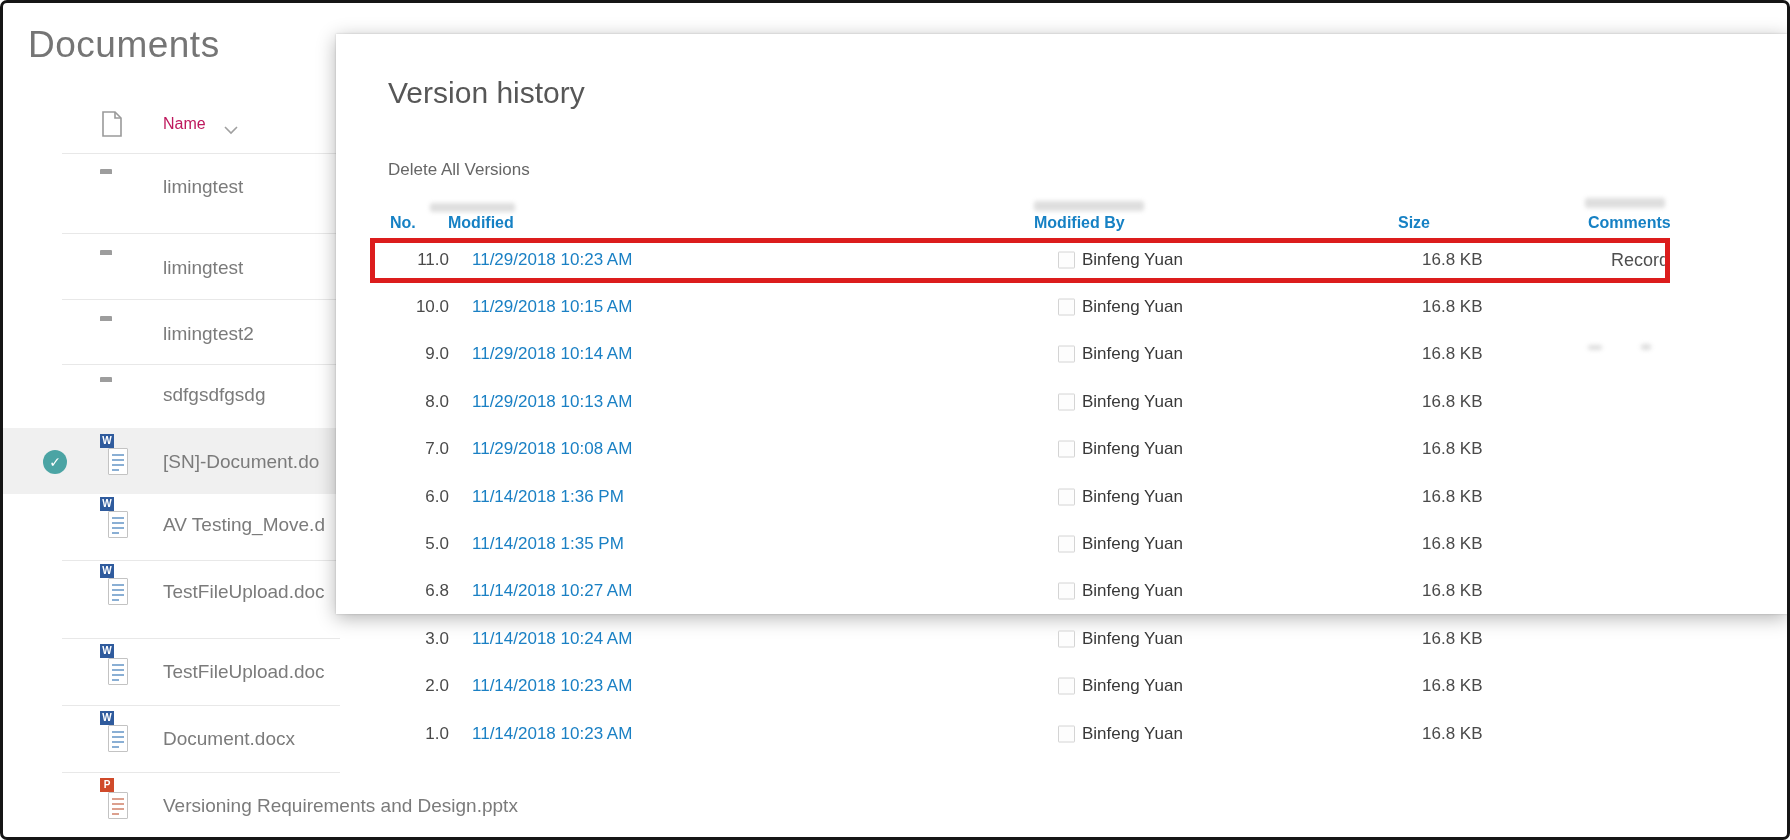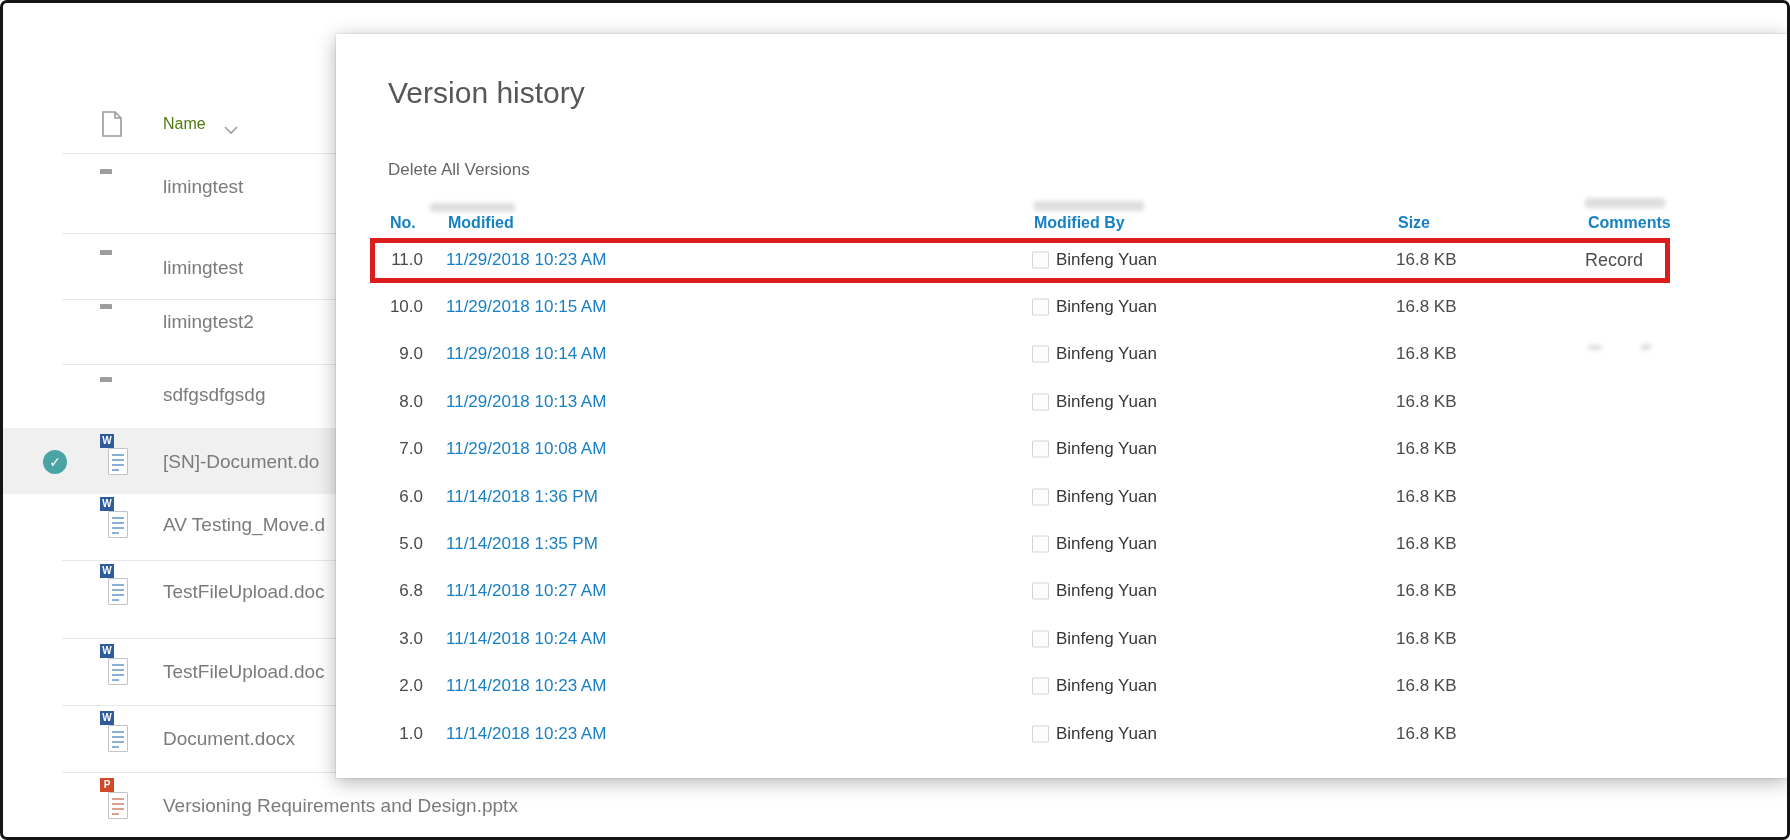--- a/index.html
+++ b/index.html
@@ -6,21 +6,21 @@
   body{font-family:"Liberation Sans","DejaVu Sans",sans-serif;}
   .screen{position:relative;width:1790px;height:840px;background:#fff;overflow:hidden;}
   .frame{position:absolute;inset:0;border:3px solid #151515;border-radius:7px;z-index:60;pointer-events:none;}
 
   
   .docs-page{position:absolute;inset:0;background:#fff;z-index:1;}
   .page-title{position:absolute;left:28px;top:24px;font-size:37px;font-weight:300;color:#757575;letter-spacing:.5px;}
   .list-header{position:absolute;left:0;top:108px;width:340px;height:44px;}
   .file-glyph{position:absolute;left:102px;top:3px;width:20px;height:26px;}
   .file-glyph svg{display:block;}
-  .name-label{position:absolute;left:163px;top:7px;font-size:16px;color:#4d7c0f;}
+  .name-label{position:absolute;left:163px;top:7px;font-size:16px;color:#be185d;}
   .chev{position:absolute;left:224px;top:13px;width:14px;height:9px;}
   .sep{position:absolute;left:62px;width:278px;height:1px;background:#e8e8e8;}
   .hl-band{position:absolute;left:3px;top:428px;width:337px;height:66px;background:#f0f0f0;}
   .bg-row{position:absolute;left:0;width:340px;height:44px;}
   .bg-row .label{position:absolute;left:163px;top:50%;transform:translateY(-50%);font-size:19px;color:#7b7b7b;white-space:nowrap;}
   .icon-slot{position:absolute;left:100px;top:50%;transform:translateY(-50%);width:30px;height:28px;}
   
   .icon-folder{position:relative;width:28px;height:19px;margin-top:5px;background:#b6b6b6;border-radius:1px;}
   .icon-folder::before{content:"";position:absolute;left:0;top:-4px;width:12px;height:5px;background:#9d9d9d;border-radius:1px 1px 0 0;}
   
@@ -31,28 +31,28 @@
   .icon-doc .sheet i:nth-child(1){top:5px;} .icon-doc .sheet i:nth-child(2){top:10px;}
   .icon-doc .sheet i:nth-child(3){top:15px;} .icon-doc .sheet i:nth-child(4){top:20px;right:8px;}
   .icon-doc .badge{position:absolute;left:0;bottom:0;width:14px;height:14px;background:#2f5b9d;color:#fff;
      font-size:10px;font-weight:bold;line-height:14px;text-align:center;}
   .icon-doc.ppt .badge{background:#d04a2a;}
   
   .check-circle{position:absolute;left:43px;top:50%;transform:translateY(-50%);width:24px;height:24px;border-radius:50%;
      background:#4ba4a4;color:#fff;font-size:14px;line-height:24px;text-align:center;font-weight:bold;}
 
   
-  .dialog{position:absolute;left:336px;top:34px;width:1451px;height:744px;background:#fff;z-index:10;
+  .dialog{position:absolute;left:336px;top:34px;width:1451px;height:580px;background:#fff;z-index:10;
      box-shadow:0 0 2px rgba(0,0,0,.18), 0 4px 18px rgba(0,0,0,.30);}
   .dlg-title{position:absolute;left:52px;top:42px;font-size:30px;font-weight:300;color:#575757;}
   .delete-link{position:absolute;left:52px;top:126px;font-size:17px;color:#666;cursor:pointer;}
   .vhead{position:absolute;top:180px;left:0;right:0;height:24px;font-size:16px;font-weight:bold;color:#1681c4;}
   .vhead span{position:absolute;top:0;}
   .h-no{left:54px;} .h-mod{left:112px;} .h-by{left:698px;} .h-size{left:1062px;} .h-com{left:1252px;text-align:center;}
-  .vrows{position:absolute;top:202px;left:0;right:0;}
+  .vrows{position:absolute;top:202px;left:0;right:0;padding-left:26px;}
   .vrow{position:relative;height:47.4px;}
   .vrow .cell{position:absolute;top:50%;transform:translateY(-50%);white-space:nowrap;}
   .c-no{left:30px;width:57px;text-align:right;font-size:17px;color:#4a4a4a;}
   .c-mod{left:110px;font-size:17px;color:#1a80c4;cursor:pointer;}
   .c-box{left:696px;width:15px;height:15px;border:1px solid #d4d4d4;background:#fdfdfd;border-radius:1px;}
   .c-by{left:720px;font-size:17px;color:#383838;}
   .c-size{left:1060px;font-size:17px;color:#4a4a4a;}
   .c-com{left:1249px;font-size:18px;color:#4f4f4f;}
 
   
@@ -60,20 +60,21 @@
 
   
   .smudge{position:absolute;background:#bdbdbd;filter:blur(2px);opacity:.5;z-index:12;border-radius:2px;}
 </style>
 </head>
 <body>
 
 <div class="screen">
 
   <div class="docs-page">
+    <div class="page-title">Documents</div>
 
     <div class="list-header">
       <span class="file-glyph">
         <svg width="20" height="26" viewBox="0 0 20 26">
           <path d="M1 1 h12 l6 6 v18 h-18 z" fill="none" stroke="#9a9a9a" stroke-width="1.6"></path>
           <path d="M13 1 v6 h6" fill="none" stroke="#9a9a9a" stroke-width="1.6"></path>
         </svg>
       </span>
       <span class="name-label">Name</span>
       <span class="chev">
@@ -101,21 +102,21 @@
           <span class="icon-slot"><span class="icon-folder"></span></span>
           <span class="label">limingtest</span>
         </div>
 
         <div class="bg-row" style="top: 246px;">
 
           <span class="icon-slot"><span class="icon-folder"></span></span>
           <span class="label">limingtest</span>
         </div>
 
-        <div class="bg-row" style="top: 300px;">
+        <div class="bg-row" style="top: 312px;">
 
           <span class="icon-slot"><span class="icon-folder"></span></span>
           <span class="label">limingtest2</span>
         </div>
 
         <div class="bg-row" style="top: 373px;">
 
           <span class="icon-slot"><span class="icon-folder"></span></span>
           <span class="label">sdfgsdfgsdg</span>
         </div>

